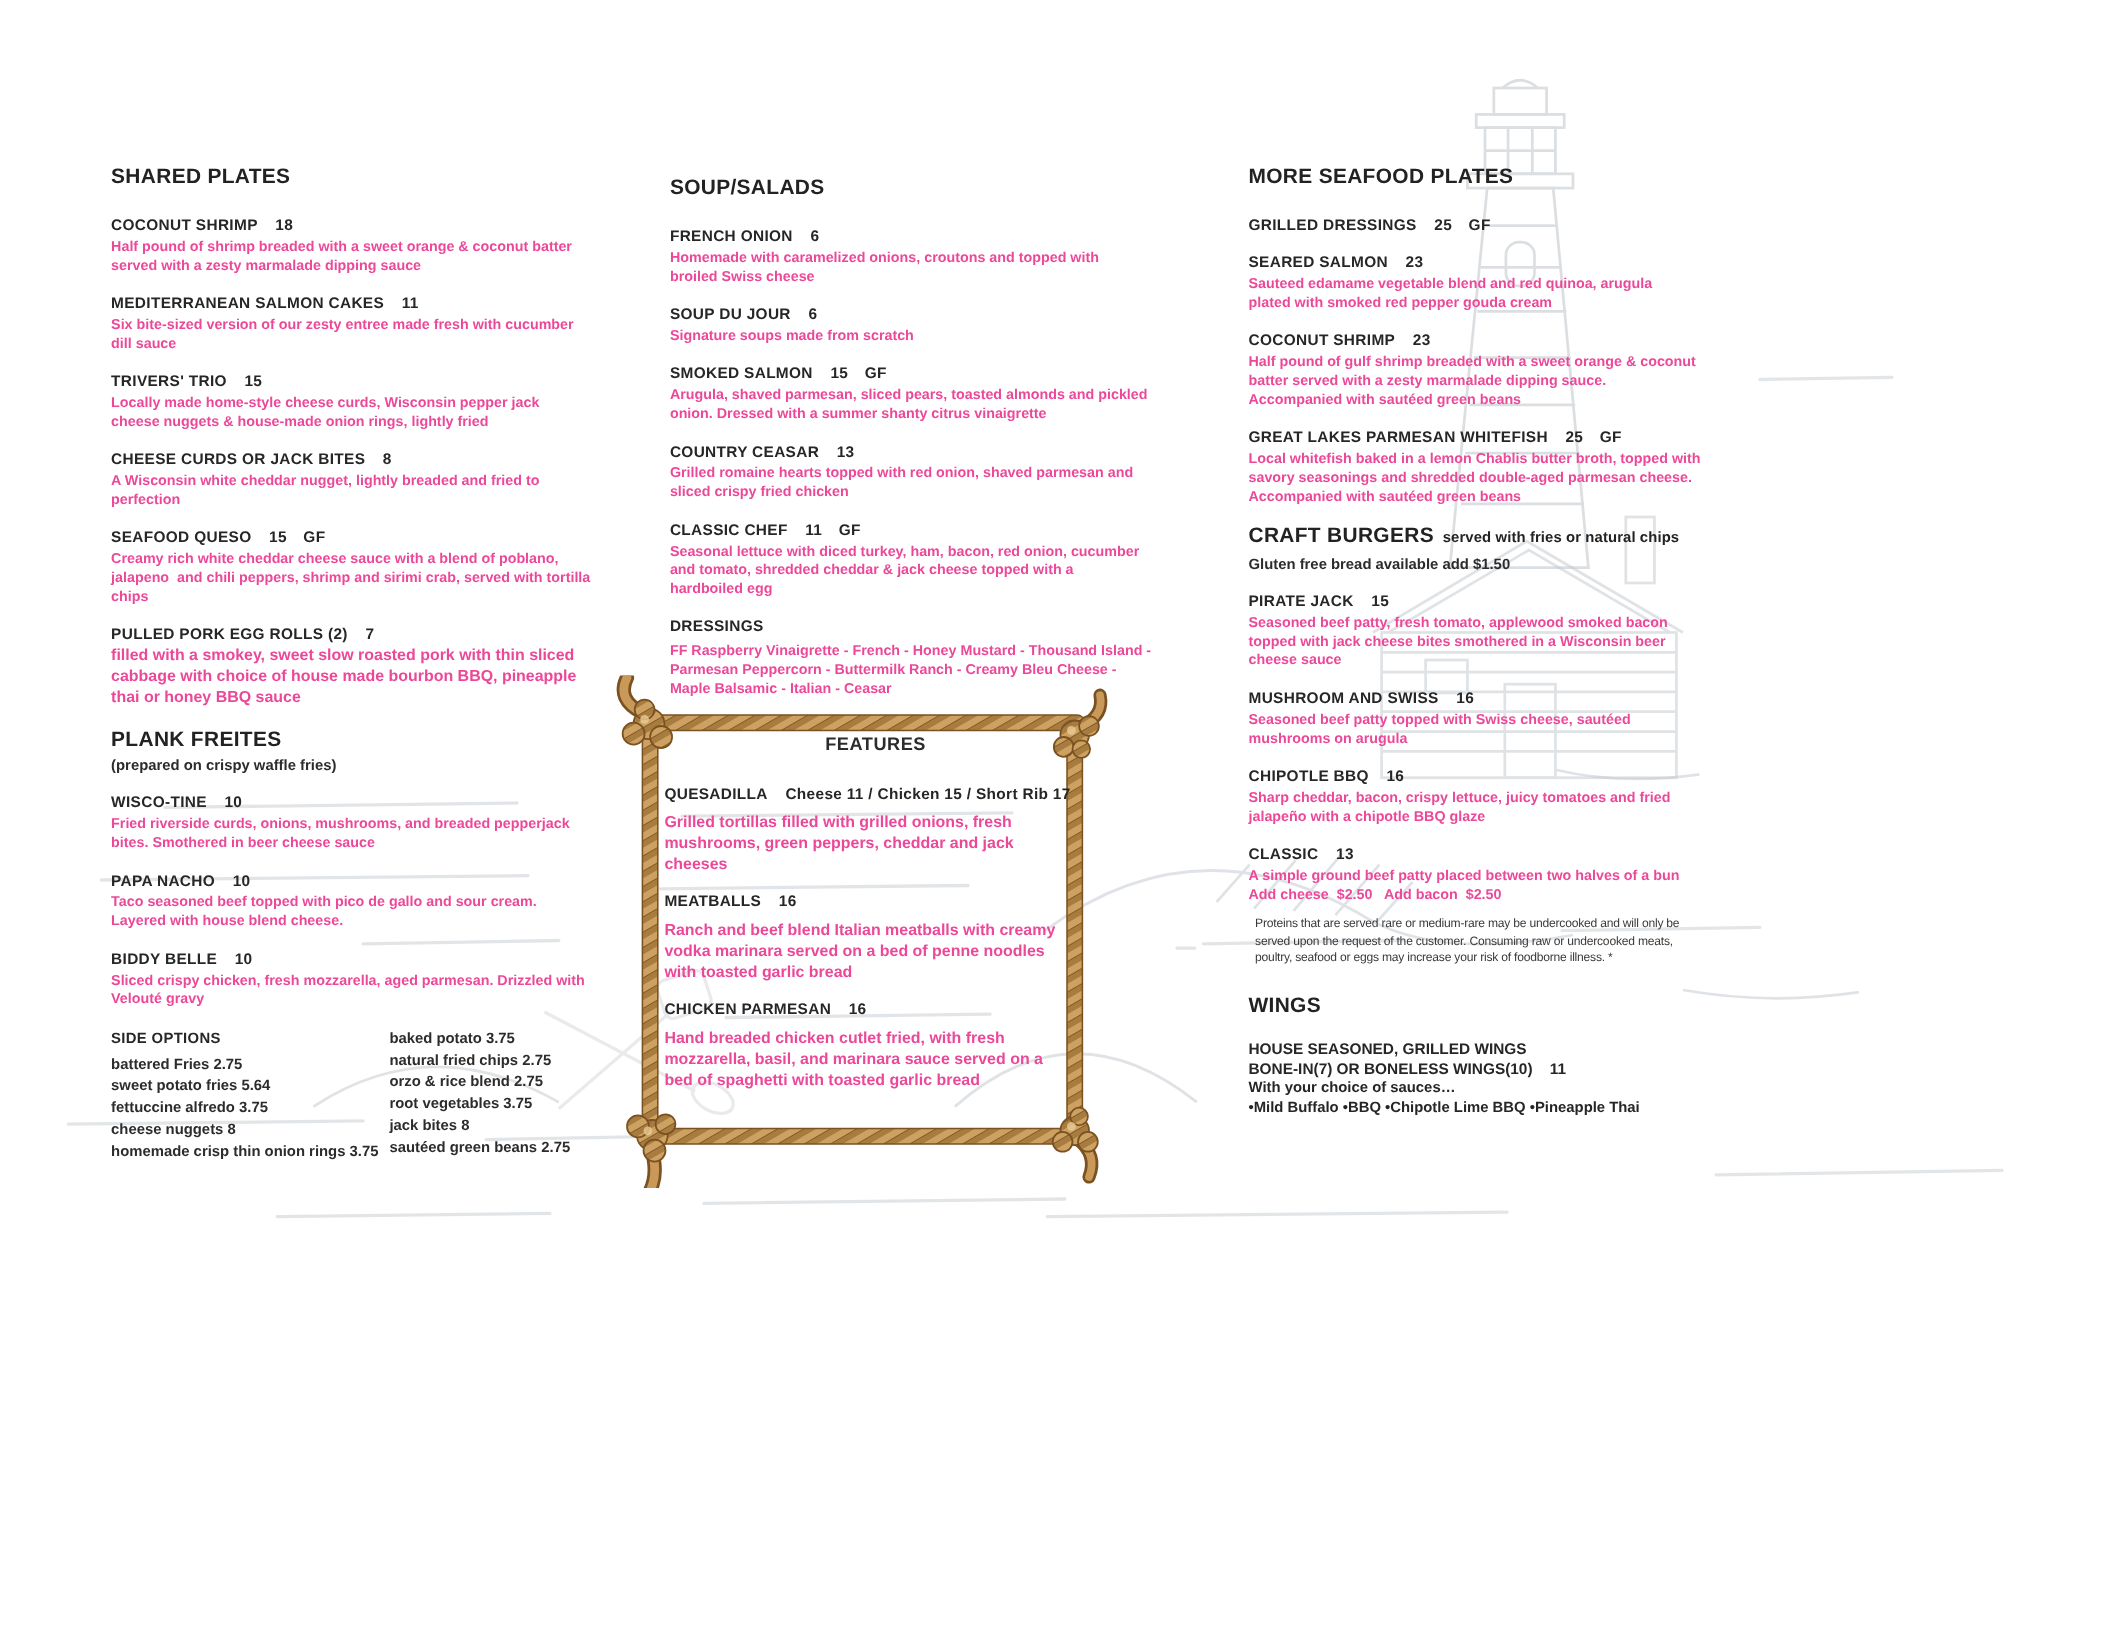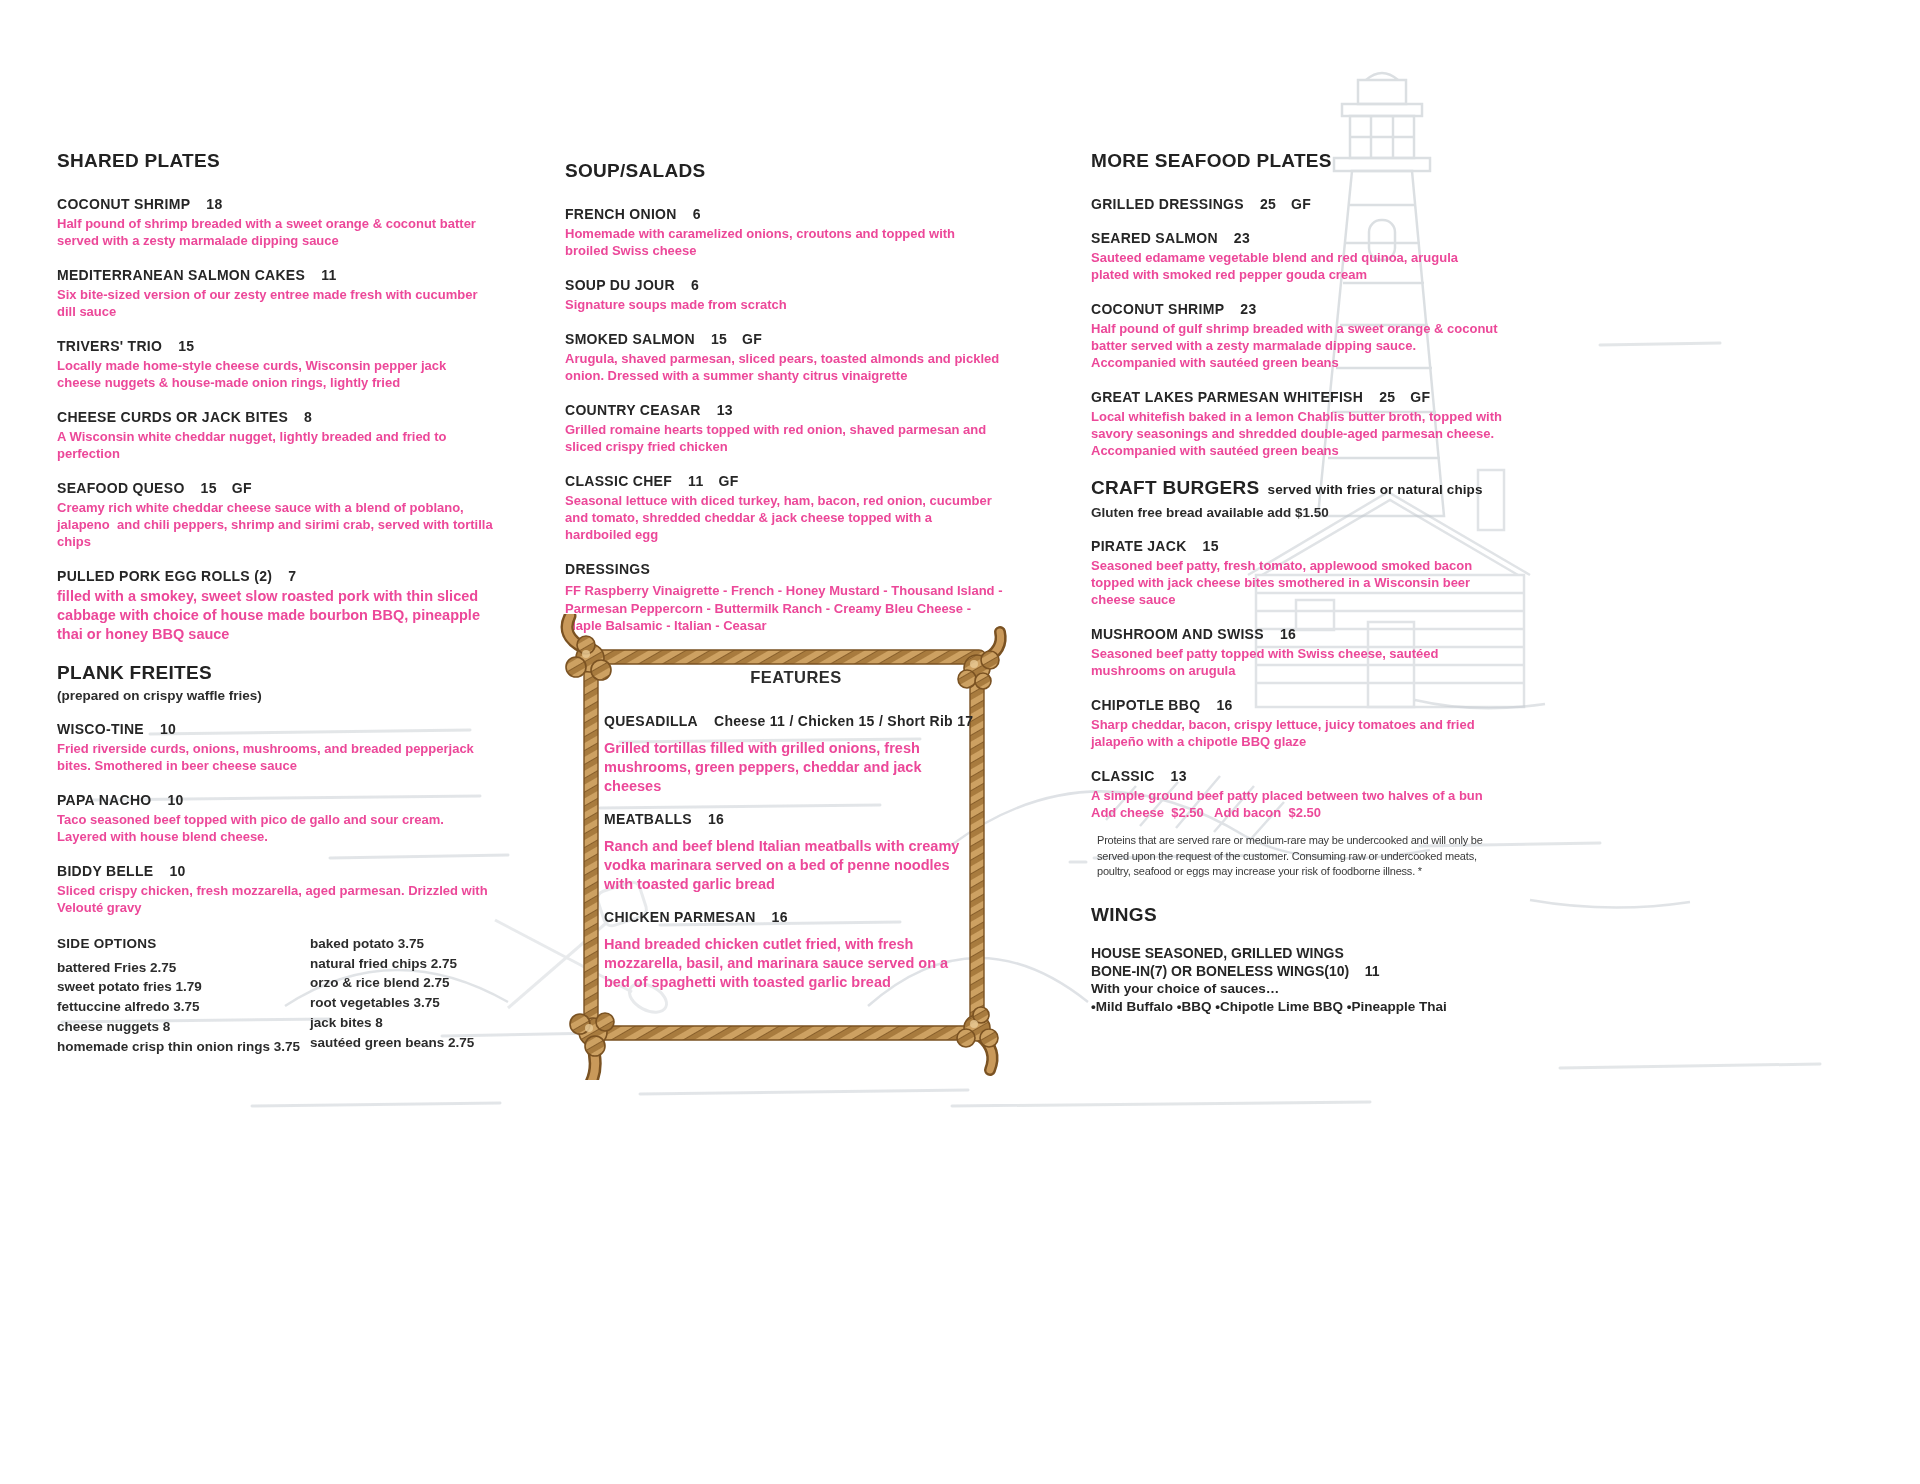--- a/index.html
+++ b/index.html
@@ -1,19 +1,19 @@
 <!DOCTYPE html>
 <html><head>
 <meta charset="utf-8">
 <style>
   html,body{margin:0;padding:0;background:#ffffff;}
   .page{position:relative;width:1920px;height:1484px;background:#ffffff;overflow:hidden;
         font-family:"Liberation Sans",sans-serif;color:#2c2c2c;}
   svg.bg{position:absolute;left:0;top:0;z-index:0;}
-  .col{position:absolute;z-index:2;}
+  .col{position:absolute;z-index:2;margin-left:44px;}
   .col-left{left:57px;top:150px;width:480px;}
   .col-mid{left:565px;top:160px;width:470px;}
   .col-right{left:1091px;top:150px;width:450px;}
   h2{font-size:19px;font-weight:700;letter-spacing:.3px;color:#222;margin:0 0 24px 0;white-space:pre;}
   h2 .hnote{font-size:13.5px;letter-spacing:.1px;margin-left:8px;}
   .item{margin-bottom:18px;}
   .iname{font-size:14px;font-weight:700;letter-spacing:.3px;white-space:pre;color:#262626;}
   .iname .price{margin-left:16px;}
   .iname .tag{margin-left:15px;}
   .idesc{font-size:13px;font-weight:700;line-height:17px;margin-top:3px;white-space:pre;color:#ec4899;}
@@ -168,21 +168,21 @@
     <div class="item">
       <div class="iname"><span>BIDDY BELLE</span><span class="price">10</span></div>
       <div class="idesc">Sliced crispy chicken, fresh mozzarella, aged parmesan. Drizzled with
 Velouté gravy</div>
     </div>
 
     <div class="sides">
       <div class="sides-col1">
         <div class="line title-row ul-title">SIDE OPTIONS</div>
         <div class="line">battered Fries 2.75</div>
-        <div class="line">sweet potato fries 1.79</div>
+        <div class="line">sweet potato fries 5.64</div>
         <div class="line">fettuccine alfredo 3.75</div>
         <div class="line">cheese nuggets 8</div>
         <div class="line">homemade crisp thin onion rings 3.75</div>
       </div>
       <div class="sides-col2">
         <div class="line">baked potato 3.75</div>
         <div class="line">natural fried chips 2.75</div>
         <div class="line">orzo &amp; rice blend 2.75</div>
         <div class="line">root vegetables 3.75</div>
         <div class="line">jack bites 8</div>

